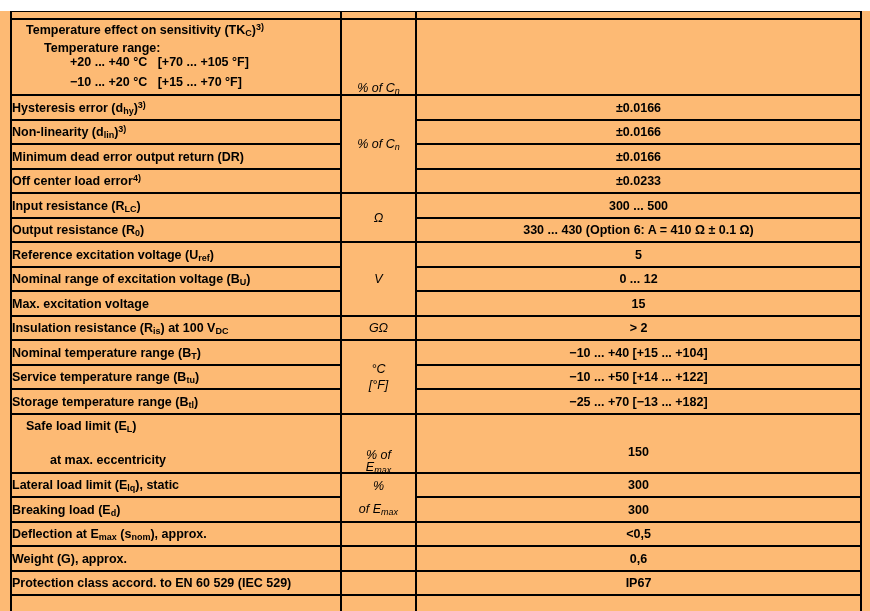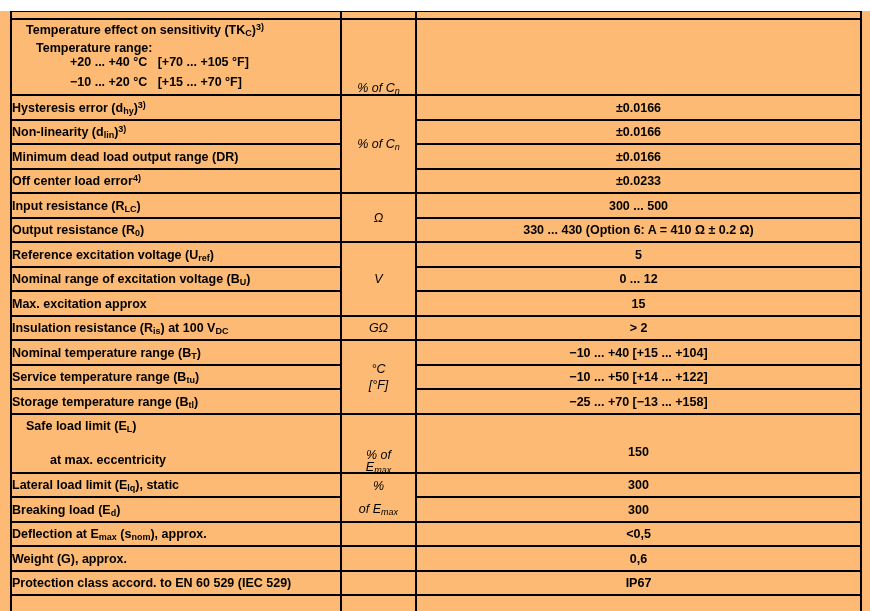--- a/index.html
+++ b/index.html
@@ -37,21 +37,21 @@
         <tr class="partial">
       <td></td>
       <td></td>
       <td></td>
     </tr>
 
     <tr>
       <td class="param block" style="height:74px">
         <div class="blk">
           <span class="abs" style="left:14px;top:3px">Temperature effect on sensitivity (TK<sub>C</sub>)<sup>3)</sup></span>
-          <span class="abs" style="left:24px;top:21px">Temperature range:</span>
+          <span class="abs" style="left:32px;top:21px">Temperature range:</span>
           <span class="abs" style="left:58px;top:35px">+20 ... +40 °C&nbsp;&nbsp;&nbsp;[+70 ... +105 °F]</span>
           <span class="abs" style="left:58px;top:55px">−10 ... +20 °C&nbsp;&nbsp;&nbsp;[+15 ... +70 °F]</span>
         </div>
       </td>
       <td class="unit block">
         <div class="blk">
           <span class="absC" style="top:24px">% of C<sub>n</sub></span>
 
         </div>
       </td>
@@ -66,49 +66,49 @@
     <tr>
       <td class="param" style="height:23px">Hysteresis error (d<sub>hy</sub>)<sup>3)</sup></td>
       <td class="unit" rowspan="4">% of C<sub>n</sub></td>
       <td class="value">±0.0166</td>
     </tr>
     <tr>
       <td class="param" style="height:22px">Non-linearity (d<sub>lin</sub>)<sup>3)</sup></td>
       <td class="value">±0.0166</td>
     </tr>
     <tr>
-      <td class="param" style="height:23px">Minimum dead load output range (DR)</td>
+      <td class="param" style="height:23px">Minimum dead error output return (DR)</td>
       <td class="value">±0.0166</td>
     </tr>
     <tr>
       <td class="param" style="height:22px">Off center load error<sup>4)</sup></td>
       <td class="value">±0.0233</td>
     </tr>
 
     <tr>
       <td class="param" style="height:23px">Input resistance (R<sub>LC</sub>)</td>
       <td class="unit" rowspan="2">Ω</td>
       <td class="value">300 ... 500</td>
     </tr>
     <tr>
       <td class="param" style="height:22px">Output resistance (R<sub>0</sub>)</td>
-      <td class="value">330 ... 430 (Option 6: A = 410 Ω ± 0.2 Ω)</td>
+      <td class="value">330 ... 430 (Option 6: A = 410 Ω ± 0.1 Ω)</td>
     </tr>
 
     <tr>
       <td class="param" style="height:23px">Reference excitation voltage (U<sub>ref</sub>)</td>
       <td class="unit" rowspan="3">V</td>
       <td class="value">5</td>
     </tr>
     <tr>
       <td class="param" style="height:22px">Nominal range of excitation voltage (B<sub>U</sub>)</td>
       <td class="value">0 ... 12</td>
     </tr>
     <tr>
-      <td class="param" style="height:23px">Max. excitation approx</td>
+      <td class="param" style="height:23px">Max. excitation voltage</td>
       <td class="value">15</td>
     </tr>
 
     <tr>
       <td class="param" style="height:22px">Insulation resistance (R<sub>is</sub>) at 100 V<sub>DC</sub></td>
       <td class="unit">GΩ</td>
       <td class="value">&gt; 2</td>
     </tr>
 
     <tr>
@@ -118,21 +118,21 @@
         <span>[°F]</span>
       </td>
       <td class="value">−10 ... +40 [+15 ... +104]</td>
     </tr>
     <tr>
       <td class="param" style="height:22px">Service temperature range (B<sub>tu</sub>)</td>
       <td class="value">−10 ... +50 [+14 ... +122]</td>
     </tr>
     <tr>
       <td class="param" style="height:23px">Storage temperature range (B<sub>tl</sub>)</td>
-      <td class="value">−25 ... +70 [−13 ... +158]</td>
+      <td class="value">−25 ... +70 [−13 ... +182]</td>
     </tr>
 
     <tr>
       <td class="param block" style="height:57px">
         <div class="blk">
           <span class="abs" style="left:14px;top:4px">Safe load limit (E<sub>L</sub>)</span>
           <span class="abs" style="left:38px;top:38px">at max. eccentricity</span>
         </div>
       </td>
       <td class="unit block">

